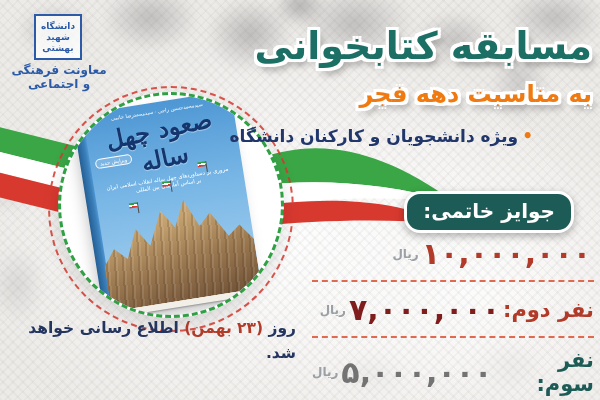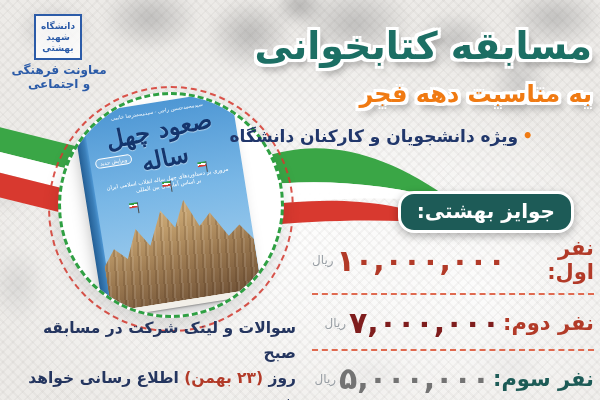--- a/index.html
+++ b/index.html
@@ -92,21 +92,21 @@
   .audience .bullet{color:#f07a12;margin-left:4px;}
   
   .prize-badge{position:absolute;top:191px;right:26px;z-index:3;background:#1d5b57;color:#fff;
     border:3px solid #fff;border-radius:16px;padding:5px 16px 7px;font-size:20px;font-weight:bold;
     box-shadow:0 3px 8px rgba(0,0,0,.3);}
   .prize-list{position:absolute;top:234px;right:6px;width:282px;z-index:3;}
   .prize-row{display:flex;align-items:center;padding:2px 0 9px;}
   .prize-row.divided{border-bottom:2px dashed #e06a50;margin-bottom:8px;}
   .prize-label{font-size:21px;font-weight:bold;}
   .prize-amount{font-size:30px;font-weight:bold;direction:ltr;unicode-bidi:embed;margin:0 3px;}
-  .prize-currency{font-size:12px;font-weight:normal;color:#9aa0a6;}
+  .prize-currency{font-size:12px;font-weight:bold;color:#9aa0a6;}
   
   .announcement{position:absolute;top:316px;left:6px;width:290px;z-index:3;text-align:right;
     font-size:15.5px;line-height:25px;font-weight:bold;color:#24355f;}
   .announcement .date{color:#b23a28;}
 </style>
 </head>
 <body>
 
 <div class="poster">
 
@@ -155,39 +155,37 @@
 
   <div class="logo-seal">دانشگاه شهید بهشتی</div>
   <div class="logo-caption">معاونت فرهنگی و اجتماعی</div>
 
   <div class="main-title outline">مسابقه کتابخوانی</div>
   <div class="subtitle outline">به مناسبت دهه فجر</div>
   <div class="audience">
     <span class="bullet">•</span><span>ویژه دانشجویان و کارکنان دانشگاه</span>
   </div>
 
-  <div class="prize-badge outline-none">جوایز بهشتی:</div>
+  <div class="prize-badge outline-none">جوایز خاتمی:</div>
   <div class="prize-list">
     <div class="prize-row divided">
-      <span class="prize-label" style="color: rgb(178, 58, 40);">نفر اول:</span>
       <span class="prize-amount" style="color: rgb(178, 58, 40);">۱۰,۰۰۰,۰۰۰</span>
       <span class="prize-currency">ریال</span>
     </div>
     <div class="prize-row divided">
       <span class="prize-label" style="color: rgb(178, 58, 40);">نفر دوم:</span>
       <span class="prize-amount" style="color: #7f1d1d;">۷,۰۰۰,۰۰۰</span>
       <span class="prize-currency">ریال</span>
     </div>
     <div class="prize-row">
       <span class="prize-label" style="color: rgb(29, 91, 87);">نفر سوم:</span>
       <span class="prize-amount" style="color: #737373;">۵,۰۰۰,۰۰۰</span>
       <span class="prize-currency">ریال</span>
     </div>
   </div>
 
   <div class="announcement">
-    <div>سوالات و لینک شرکت در مسابقه صبح</div>
     <div>
       <span>روز </span><span class="date">(۲۳ بهمن)</span><span> اطلاع رسانی خواهد شد.</span>
     </div>
   </div>
 
 </div>
 
 </body></html>

